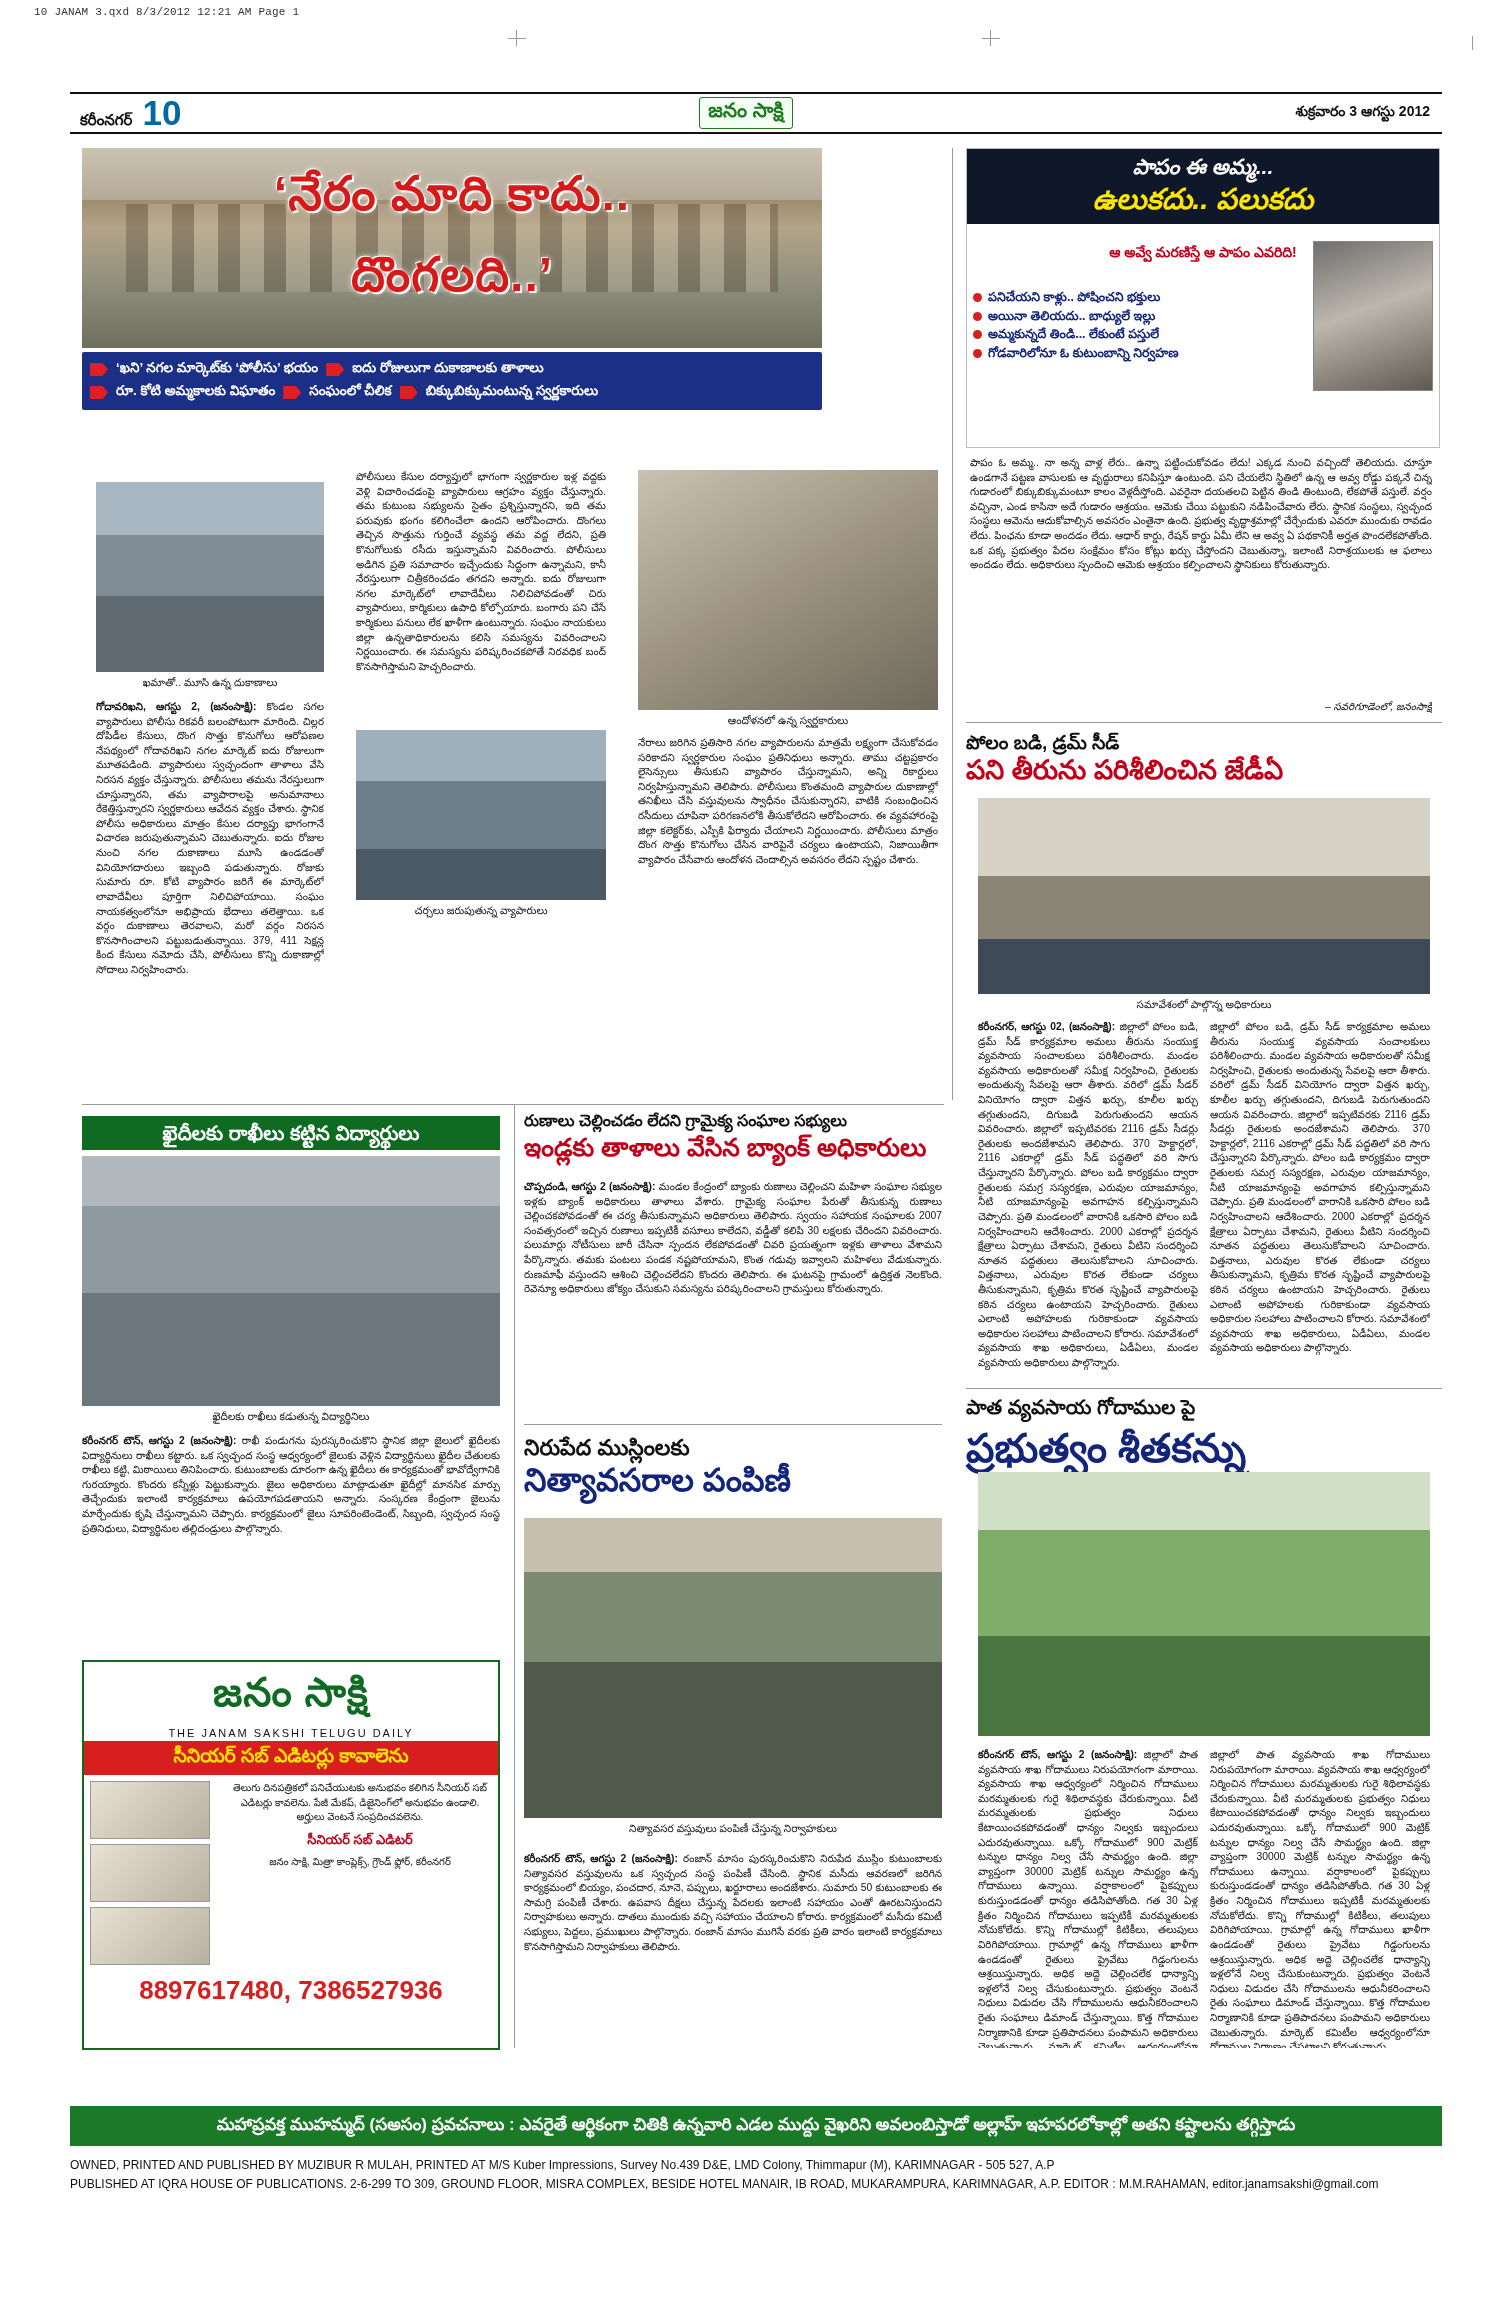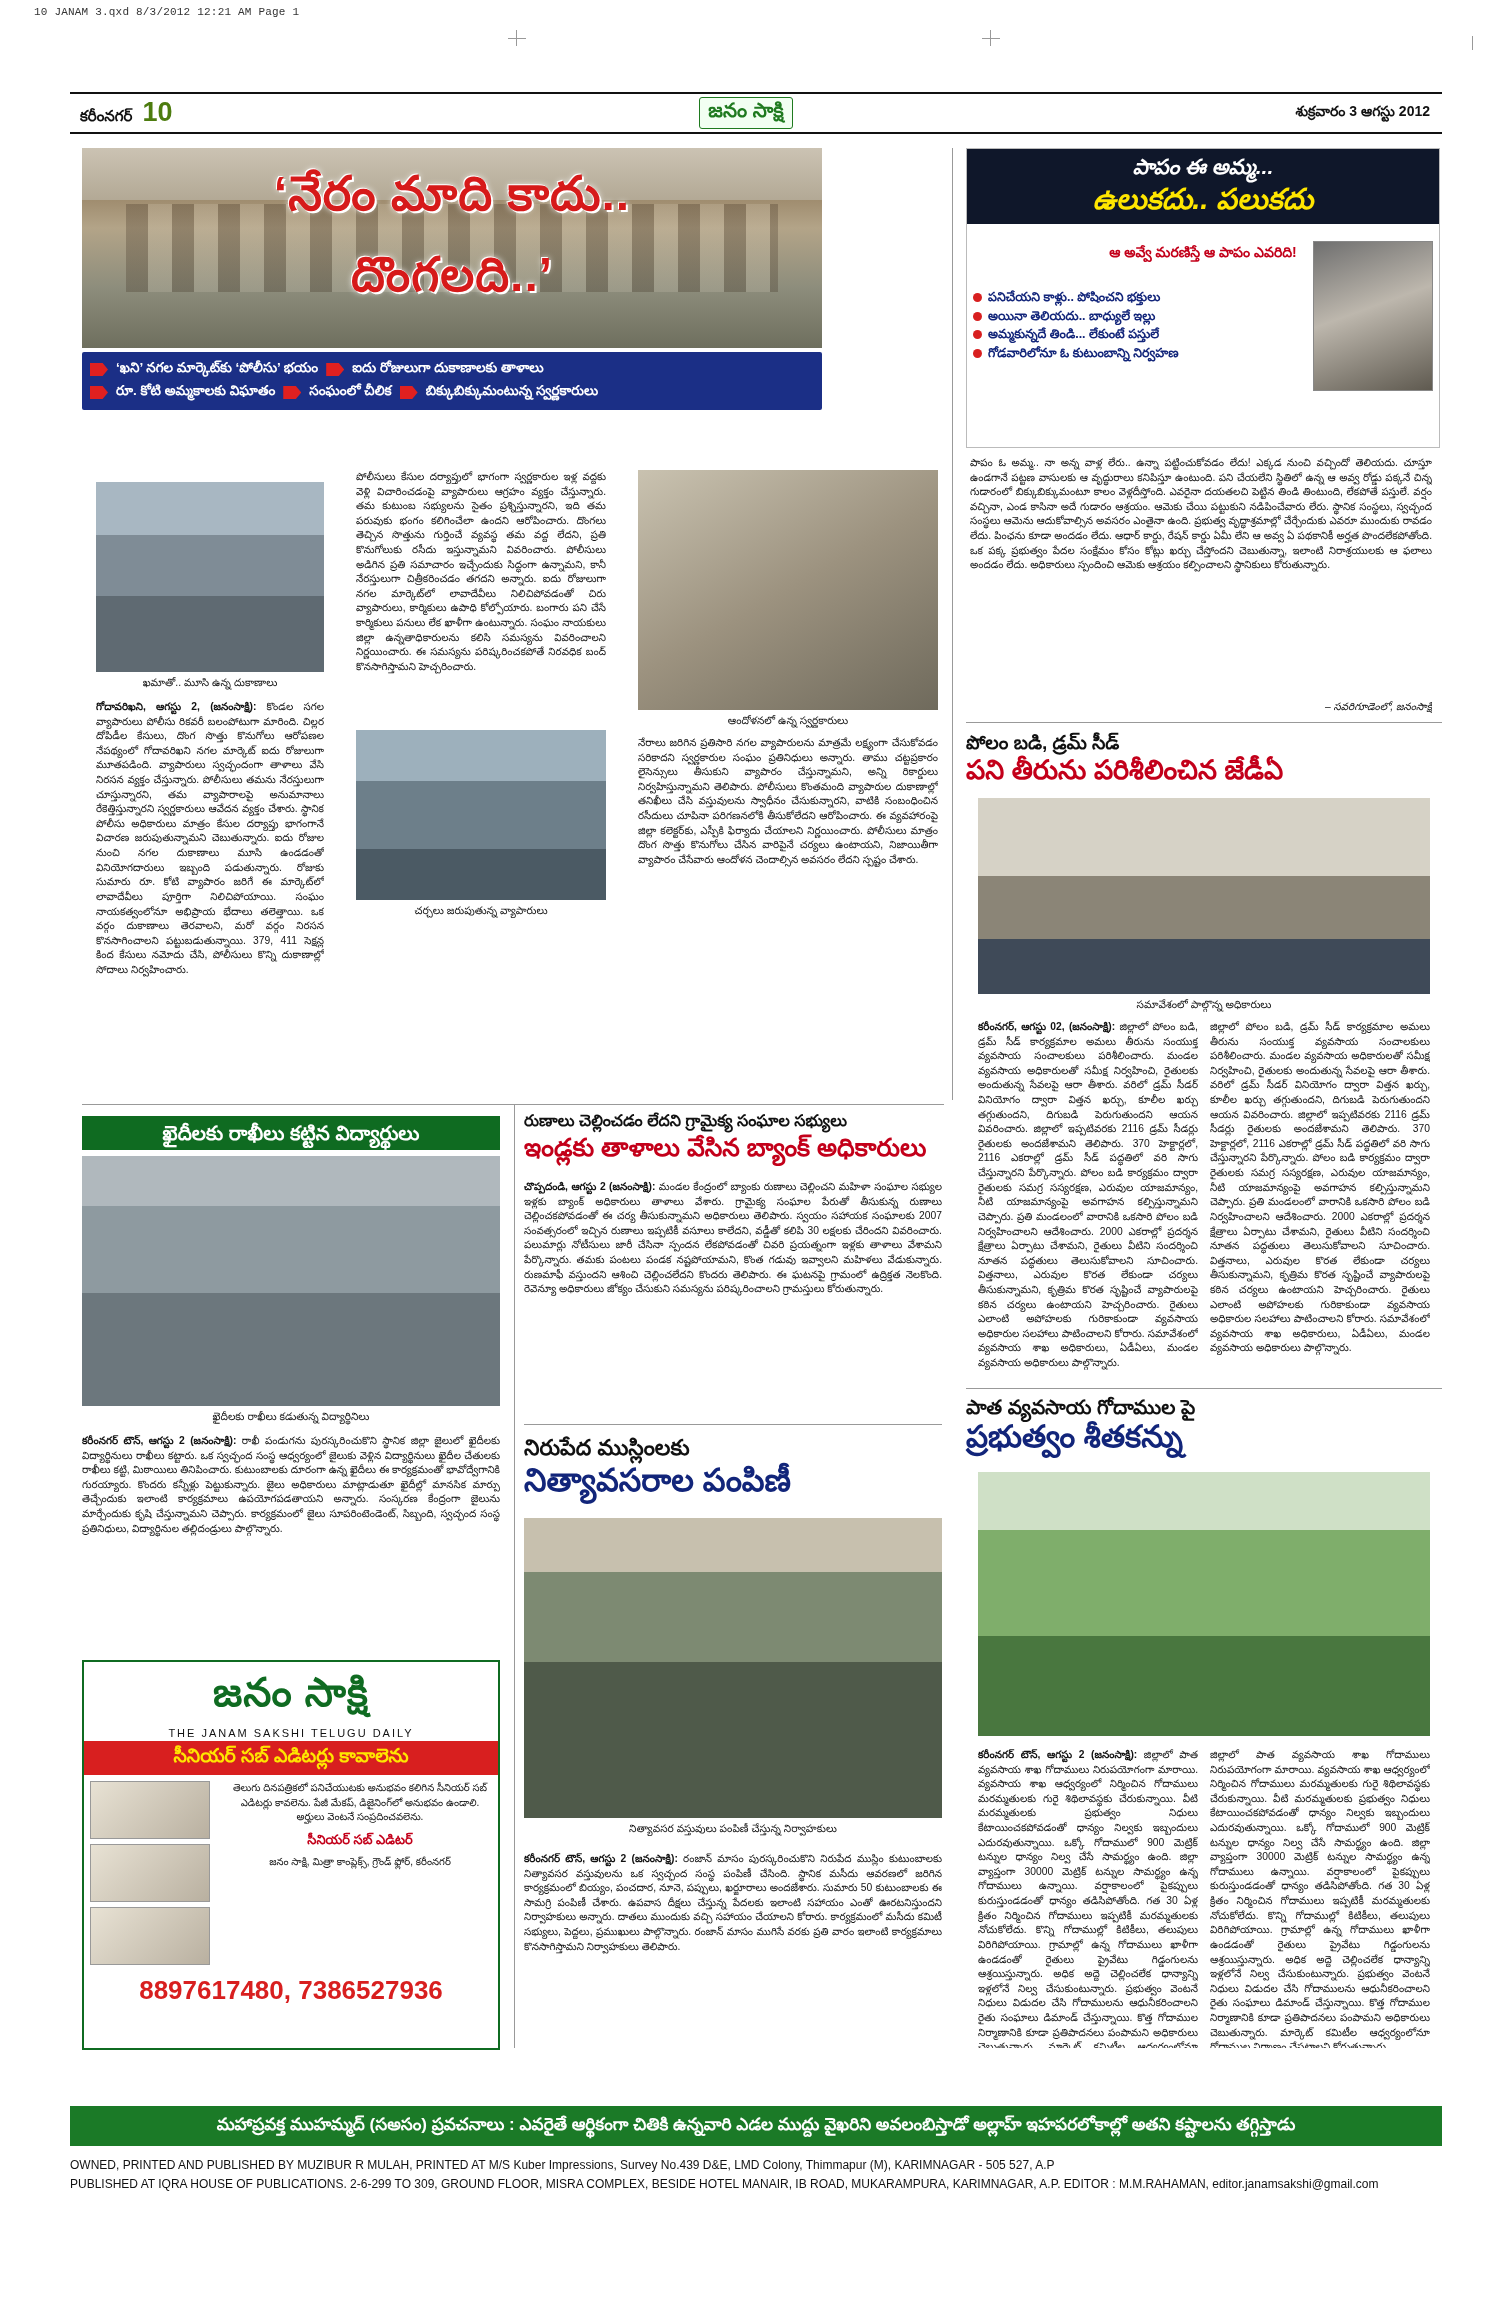--- a/index.html
+++ b/index.html
@@ -26,21 +26,21 @@
   
   .masthead {
     position:absolute; left:70px; top:92px; width:1372px; height:42px;
     border-top:2px solid #111; border-bottom:2px solid #111;
     display:flex; align-items:center;
   }
   .masthead-left {
     display:flex; align-items:baseline; gap:10px; padding-left:10px; width:300px;
   }
   .city-name { font-size:15px; color:#111; font-weight:bold; }
-  .page-no { font-size:27px; font-weight:bold; color:#4d7c0f; line-height:1; }
+  .page-no { font-size:35px; font-weight:bold; color:#0369a1; line-height:1; }
   .masthead-center {
     flex:1; text-align:center;
   }
   .logo-mini {
     display:inline-block; color:#1f7a1f; font-weight:bold; font-size:20px;
     border:1px solid #1f7a1f; border-radius:3px; padding:1px 8px;
     background:#f2fff2;
   }
   .masthead-right {
     width:320px; text-align:right; padding-right:12px;
@@ -344,21 +344,21 @@
     <span>జిల్లాలో పోలం బడి, డ్రమ్ సీడ్ కార్యక్రమాల అమలు తీరును సంయుక్త వ్యవసాయ సంచాలకులు పరిశీలించారు. మండల వ్యవసాయ అధికారులతో సమీక్ష నిర్వహించి, రైతులకు అందుతున్న సేవలపై ఆరా తీశారు. వరిలో డ్రమ్ సీడర్ వినియోగం ద్వారా విత్తన ఖర్చు, కూలీల ఖర్చు తగ్గుతుందని, దిగుబడి పెరుగుతుందని ఆయన వివరించారు. జిల్లాలో ఇప్పటివరకు 2116 డ్రమ్ సీడర్లు రైతులకు అందజేశామని తెలిపారు. 370 హెక్టార్లలో, 2116 ఎకరాల్లో డ్రమ్ సీడ్ పద్ధతిలో వరి సాగు చేస్తున్నారని పేర్కొన్నారు. పోలం బడి కార్యక్రమం ద్వారా రైతులకు సమగ్ర సస్యరక్షణ, ఎరువుల యాజమాన్యం, నీటి యాజమాన్యంపై అవగాహన కల్పిస్తున్నామని చెప్పారు. ప్రతి మండలంలో వారానికి ఒకసారి పోలం బడి నిర్వహించాలని ఆదేశించారు. 2000 ఎకరాల్లో ప్రదర్శన క్షేత్రాలు ఏర్పాటు చేశామని, రైతులు వీటిని సందర్శించి నూతన పద్ధతులు తెలుసుకోవాలని సూచించారు. విత్తనాలు, ఎరువుల కొరత లేకుండా చర్యలు తీసుకున్నామని, కృత్రిమ కొరత సృష్టించే వ్యాపారులపై కఠిన చర్యలు ఉంటాయని హెచ్చరించారు. రైతులు ఎలాంటి అపోహలకు గురికాకుండా వ్యవసాయ అధికారుల సలహాలు పాటించాలని కోరారు. సమావేశంలో వ్యవసాయ శాఖ అధికారులు, ఏడీఏలు, మండల వ్యవసాయ అధికారులు పాల్గొన్నారు.</span>
   </div>
   <div class="btext" style="left:1210px; top:1020px; width:220px; height:358px;">
     <span>జిల్లాలో పోలం బడి, డ్రమ్ సీడ్ కార్యక్రమాల అమలు తీరును సంయుక్త వ్యవసాయ సంచాలకులు పరిశీలించారు. మండల వ్యవసాయ అధికారులతో సమీక్ష నిర్వహించి, రైతులకు అందుతున్న సేవలపై ఆరా తీశారు. వరిలో డ్రమ్ సీడర్ వినియోగం ద్వారా విత్తన ఖర్చు, కూలీల ఖర్చు తగ్గుతుందని, దిగుబడి పెరుగుతుందని ఆయన వివరించారు. జిల్లాలో ఇప్పటివరకు 2116 డ్రమ్ సీడర్లు రైతులకు అందజేశామని తెలిపారు. 370 హెక్టార్లలో, 2116 ఎకరాల్లో డ్రమ్ సీడ్ పద్ధతిలో వరి సాగు చేస్తున్నారని పేర్కొన్నారు. పోలం బడి కార్యక్రమం ద్వారా రైతులకు సమగ్ర సస్యరక్షణ, ఎరువుల యాజమాన్యం, నీటి యాజమాన్యంపై అవగాహన కల్పిస్తున్నామని చెప్పారు. ప్రతి మండలంలో వారానికి ఒకసారి పోలం బడి నిర్వహించాలని ఆదేశించారు. 2000 ఎకరాల్లో ప్రదర్శన క్షేత్రాలు ఏర్పాటు చేశామని, రైతులు వీటిని సందర్శించి నూతన పద్ధతులు తెలుసుకోవాలని సూచించారు. విత్తనాలు, ఎరువుల కొరత లేకుండా చర్యలు తీసుకున్నామని, కృత్రిమ కొరత సృష్టించే వ్యాపారులపై కఠిన చర్యలు ఉంటాయని హెచ్చరించారు. రైతులు ఎలాంటి అపోహలకు గురికాకుండా వ్యవసాయ అధికారుల సలహాలు పాటించాలని కోరారు. సమావేశంలో వ్యవసాయ శాఖ అధికారులు, ఏడీఏలు, మండల వ్యవసాయ అధికారులు పాల్గొన్నారు.</span>
   </div>
 
   <div class="hline" style="left:966px; top:1388px; width:476px;"></div>
 
   <div class="sec-hl" style="left:966px; top:1396px; width:476px;">
     <span class="s1 hl-black" style="font-size:20px;">పాత వ్యవసాయ గోదాముల పై</span>
-    <span class="s2 hl-blue" style="font-size:31px; margin-top:2px;">ప్రభుత్వం శీతకన్ను</span>
+    <span class="s2 hl-blue" style="font-size:40px; margin-top:8px;">ప్రభుత్వం శీతకన్ను</span>
   </div>
 
   <div class="photo" style="left:978px; top:1472px; width:452px; height:264px;">
     <div class="ph-in" style="background:
       linear-gradient(180deg,#cfe0c6 0 22%, #7fae6b 22% 62%, #49773f 62% 100%);"></div>
   </div>
 
   <div class="btext" style="left:978px; top:1748px; width:220px; height:300px;">
     <span class="lead">కరీంనగర్ టౌన్, ఆగస్టు 2 (జనంసాక్షి):</span>
     <span>జిల్లాలో పాత వ్యవసాయ శాఖ గోదాములు నిరుపయోగంగా మారాయి. వ్యవసాయ శాఖ ఆధ్వర్యంలో నిర్మించిన గోదాములు మరమ్మతులకు గురై శిథిలావస్థకు చేరుకున్నాయి. వీటి మరమ్మతులకు ప్రభుత్వం నిధులు కేటాయించకపోవడంతో ధాన్యం నిల్వకు ఇబ్బందులు ఎదురవుతున్నాయి. ఒక్కో గోదాములో 900 మెట్రిక్ టన్నుల ధాన్యం నిల్వ చేసే సామర్థ్యం ఉంది. జిల్లా వ్యాప్తంగా 30000 మెట్రిక్ టన్నుల సామర్థ్యం ఉన్న గోదాములు ఉన్నాయి. వర్షాకాలంలో పైకప్పులు కురుస్తుండడంతో ధాన్యం తడిసిపోతోంది. గత 30 ఏళ్ల క్రితం నిర్మించిన గోదాములు ఇప్పటికీ మరమ్మతులకు నోచుకోలేదు. కొన్ని గోదాముల్లో కిటికీలు, తలుపులు విరిగిపోయాయి. గ్రామాల్లో ఉన్న గోదాములు ఖాళీగా ఉండడంతో రైతులు ప్రైవేటు గిడ్డంగులను ఆశ్రయిస్తున్నారు. అధిక అద్దె చెల్లించలేక ధాన్యాన్ని ఇళ్లలోనే నిల్వ చేసుకుంటున్నారు. ప్రభుత్వం వెంటనే నిధులు విడుదల చేసి గోదాములను ఆధునీకరించాలని రైతు సంఘాలు డిమాండ్ చేస్తున్నాయి. కొత్త గోదాముల నిర్మాణానికి కూడా ప్రతిపాదనలు పంపామని అధికారులు చెబుతున్నారు. మార్కెట్ కమిటీల ఆధ్వర్యంలోనూ గోదాముల నిర్మాణం చేపట్టాలని కోరుతున్నారు.</span>

